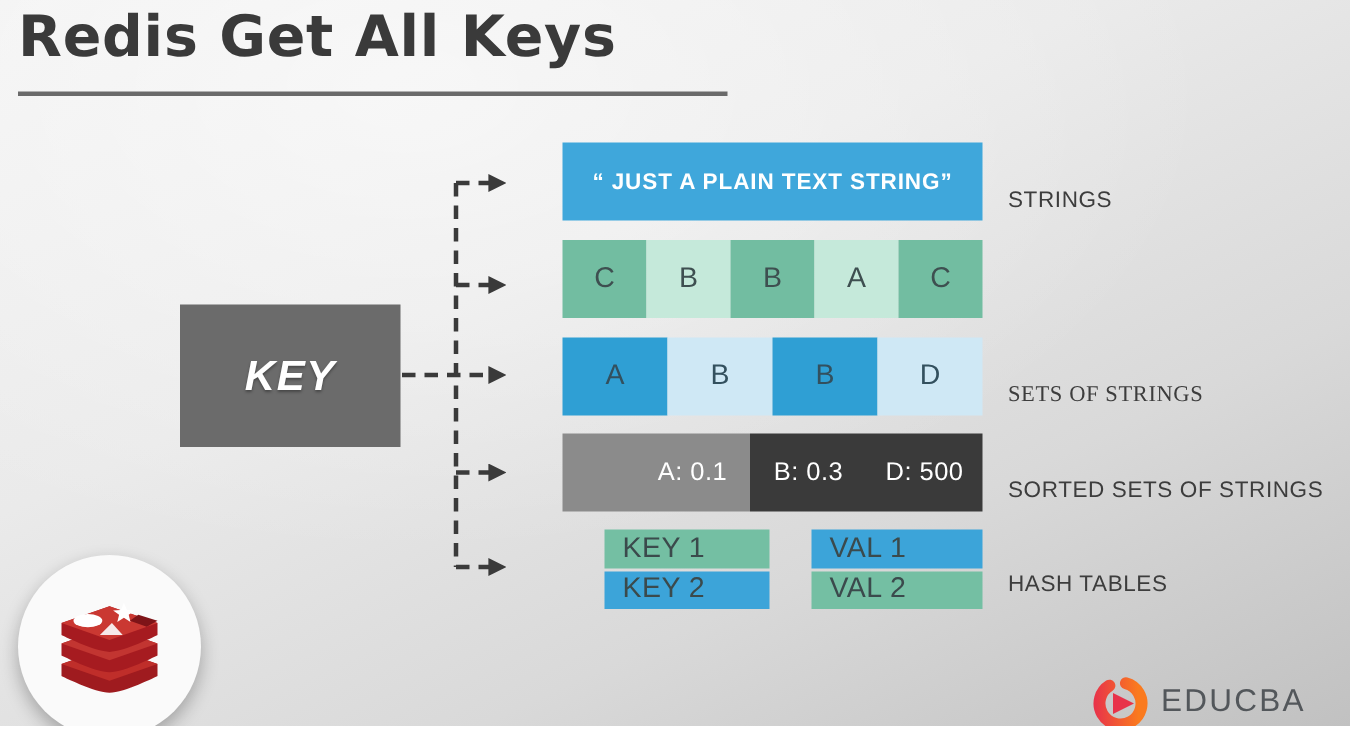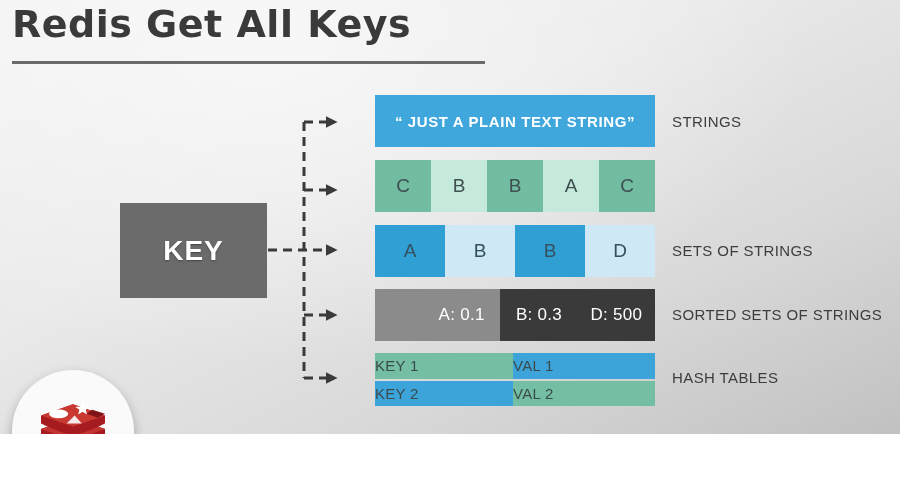--- a/index.html
+++ b/index.html
@@ -1,33 +1,34 @@
 <!DOCTYPE html>
 <html><head>
 <meta charset="utf-8">
 <style>
   html,body{margin:0;padding:0;}
   .canvas{
-    position:relative;width:900px;height:434px;overflow:hidden;
+    position:relative;width:900px;height:484px;overflow:hidden;
     font-family:"Liberation Sans",sans-serif;
     background:
       radial-gradient(ellipse 900px 520px at 30% 12%, rgba(255,255,255,0.55), rgba(255,255,255,0) 60%),
       linear-gradient(155deg,#f2f2f2 0%,#eaeaea 38%,#d9d9d9 70%,#c1c1c1 100%);
   }
   .page-title{
     position:absolute;left:12px;top:2px;margin:0;
     font-family:"DejaVu Sans","Liberation Sans",sans-serif;
     font-size:38px;font-weight:bold;color:#3a3a3a;letter-spacing:0.5px;
   }
   .title-underline{position:absolute;left:12px;top:61px;width:473px;height:3px;background:#6a6a6a;}
   .key-box{
     position:absolute;left:120px;top:203px;width:147px;height:95px;background:#6b6b6b;
     display:flex;align-items:center;justify-content:center;
     color:#fff;font-size:28px;font-weight:bold;letter-spacing:1px;
     text-shadow:0 1px 2px rgba(0,0,0,0.35);
+    font-style:italic;
   }
   .arrows{position:absolute;left:0;top:0;width:900px;height:500px;pointer-events:none;}
   .row{position:absolute;left:375px;width:280px;height:52px;display:flex;}
   .row-strings{top:95px;background:#3fa7db;align-items:center;justify-content:center;
     color:#fff;font-size:15px;font-weight:bold;letter-spacing:0.6px;}
   .row-linked{top:160px;}
   .row-sets{top:225px;}
   .row-sorted{top:289px;}
   .cell{flex:1;display:flex;align-items:center;justify-content:center;}
   .row-linked .cell{font-size:19px;color:#3e4f50;}
@@ -36,28 +37,28 @@
   .row-sets .cell{font-size:19px;color:#33505e;}
   .b-dark{background:#2f9fd4;}
   .b-light{background:#cfe8f5;}
   .row-sorted .cell{font-size:17px;color:#fff;letter-spacing:0.3px;}
   .s-med{background:#8b8b8b;padding-left:48px;}
   .s-dark{background:#3a3a3a;}
   .hash{
     position:absolute;left:375px;top:353px;width:280px;height:53px;
     display:grid;grid-template-columns:138px 142px;grid-template-rows:1fr 1fr;row-gap:2px;
   }
-  .hash .hcell{display:flex;align-items:center;font-size:15px;color:#3b4a4c;letter-spacing:0.3px;}
+  .hash .hcell{display:flex;align-items:center;padding-left:12px;font-size:19px;color:#3b4a4c;letter-spacing:0.3px;margin-left:28px;}
   .h-green{background:#74bfa3;}
   .h-blue{background:#3ca4d9;}
   .type-label{
     position:absolute;left:672px;height:20px;line-height:20px;
-    font-size:15px;color:#3d3d3d;letter-spacing:0.4px;white-space:nowrap;
+    font-size:15px;color:#3d3d3d;letter-spacing:0.4px;white-space:nowrap;margin-top:12px;
   }
-  .lbl-0{top:112px;} .lbl-1{top:180px;} .lbl-2{top:241px;} .lbl-3{top:305px;} .lbl-4{top:368px;}
+  .lbl-0{top:112px;} .lbl-1{top:180px;} .lbl-2{top:241px;font-family:Liberation Serif, serif;} .lbl-3{top:305px;} .lbl-4{top:368px;}
   .redis-badge{
     position:absolute;left:12px;top:370px;width:122px;height:122px;border-radius:50%;
     background:#fafafa;box-shadow:0 5px 12px rgba(0,0,0,0.28);
     display:flex;align-items:center;justify-content:center;
   }
   .educba{position:absolute;left:728px;top:446px;display:flex;align-items:center;}
   .educba-text{margin-left:6px;font-size:21px;color:#53575b;letter-spacing:1.5px;}
 </style>
 </head>
 <body>

